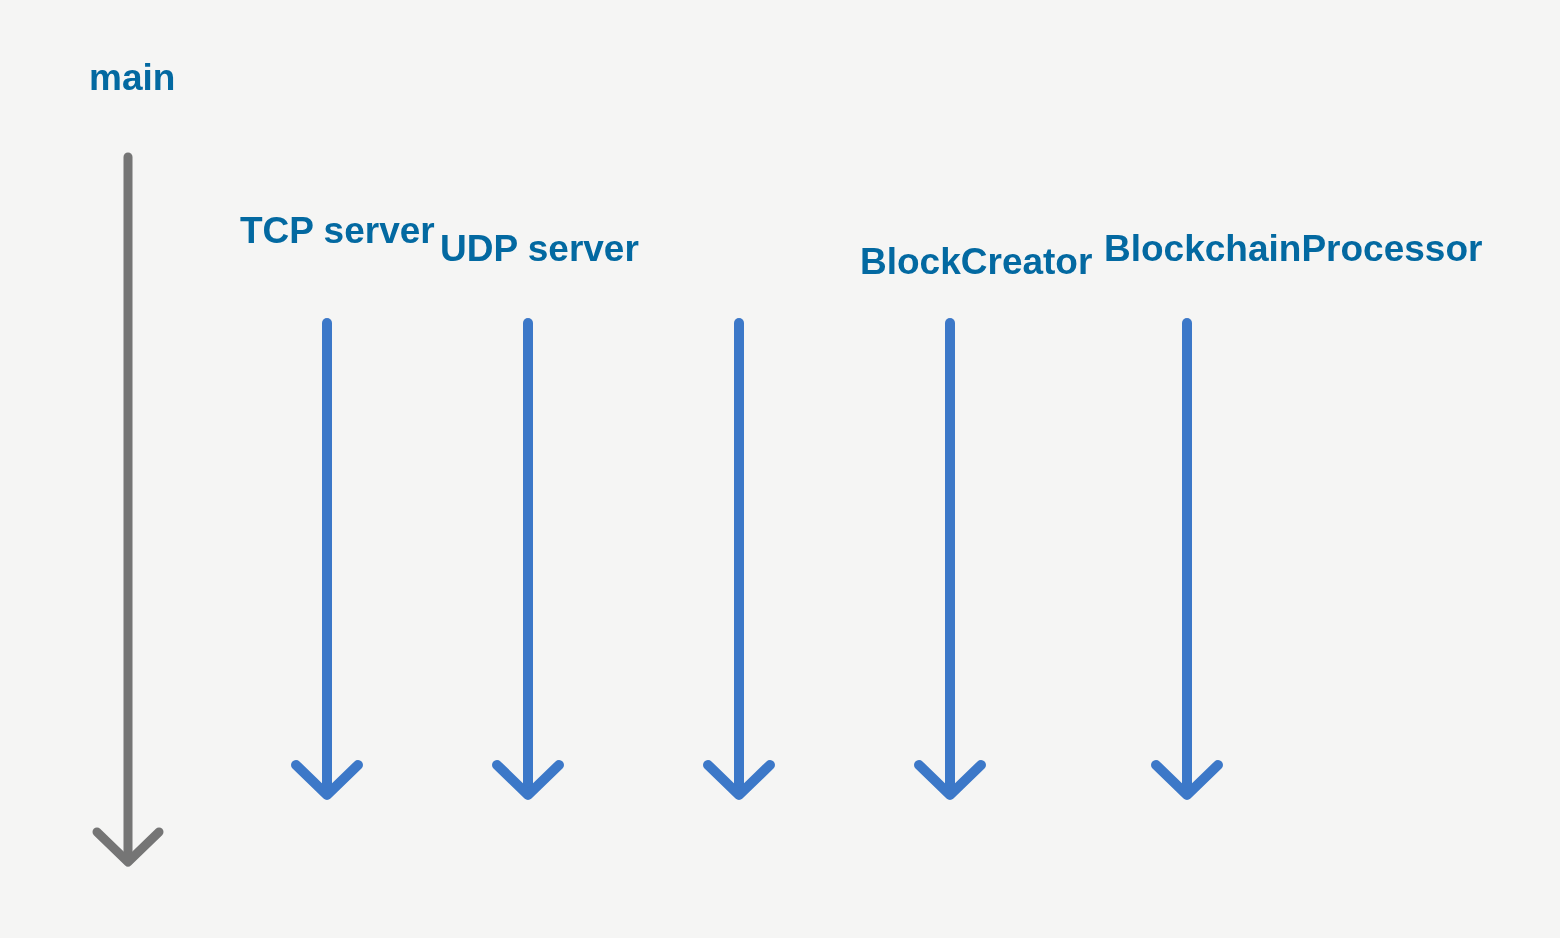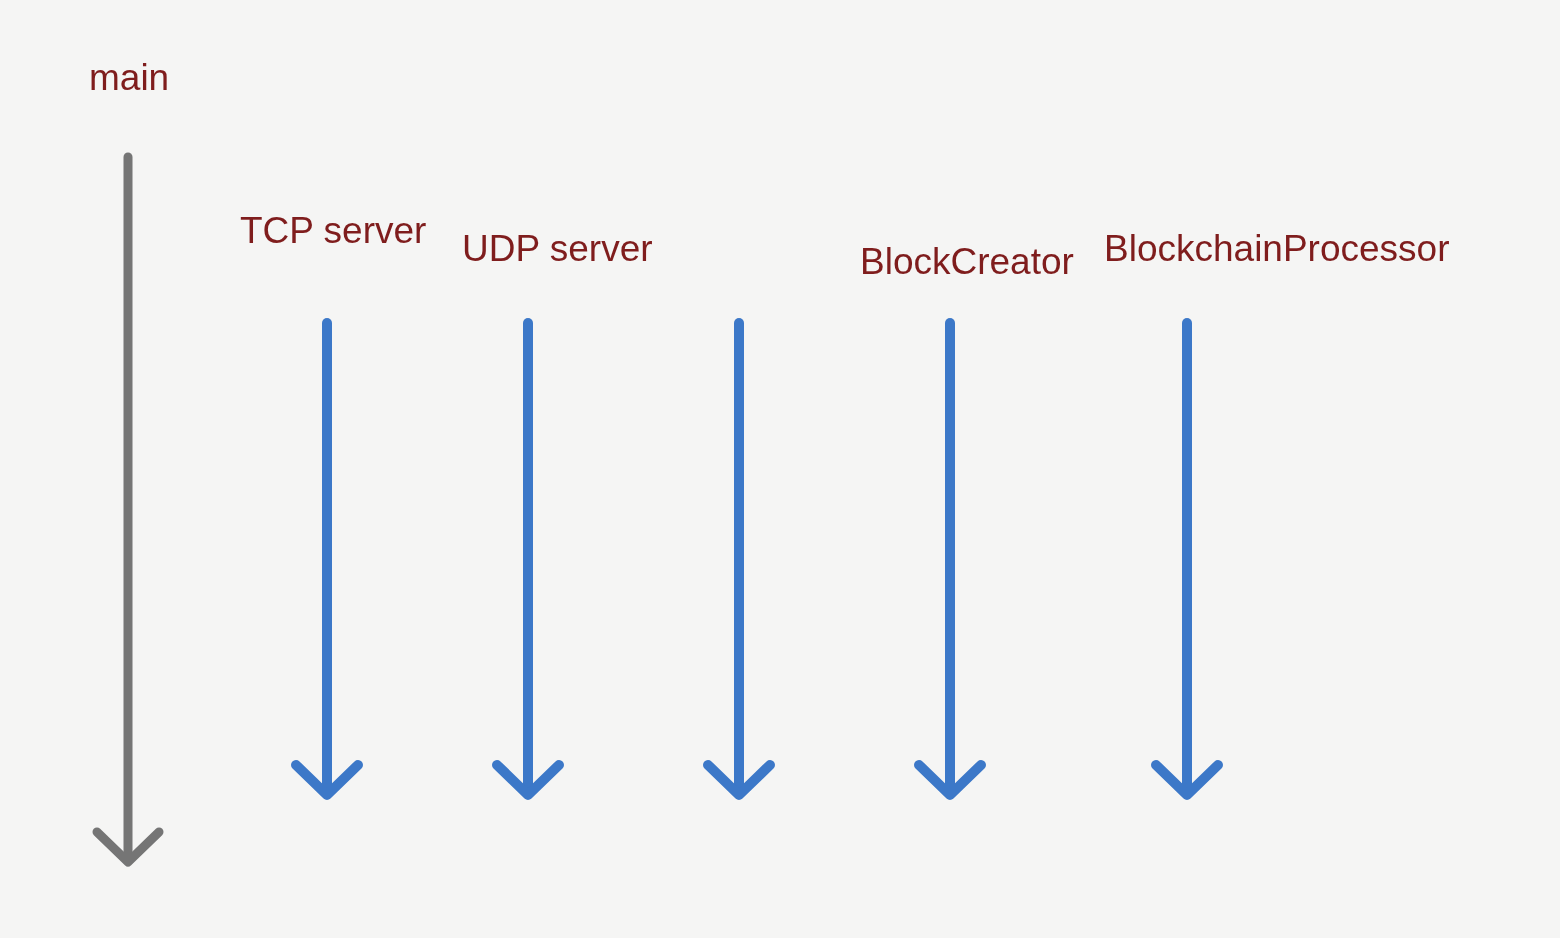--- a/index.html
+++ b/index.html
@@ -13,33 +13,33 @@
     overflow: hidden;
     position: relative;
     font-family: "Liberation Sans", sans-serif;
   }
   .stage {
     position: absolute;
     inset: 0;
   }
   .label {
     position: absolute;
-    font-weight: 400;
+    font-weight: 700;
     font-size: 37px;
     line-height: 40px;
-    color: #7f1d1d;
+    color: #0369a1;
     white-space: nowrap;
     letter-spacing: 0px;
   }
   .main-label {
     left: 89px;
     top: 58px;
   }
   .thread-label-0 { left: 240px;  top: 211px; }
-  .thread-label-1 { left: 462px;  top: 229px; }
+  .thread-label-1 { left: 440px;  top: 229px; }
   .thread-label-2 { left: 653px;  top: 229px; }
   .thread-label-3 { left: 860px;  top: 242px; }
   .thread-label-4 { left: 1104px; top: 229px; text-align: center; }
   svg.arrows {
     position: absolute;
     left: 0;
     top: 0;
   }
 </style>
 </head>

